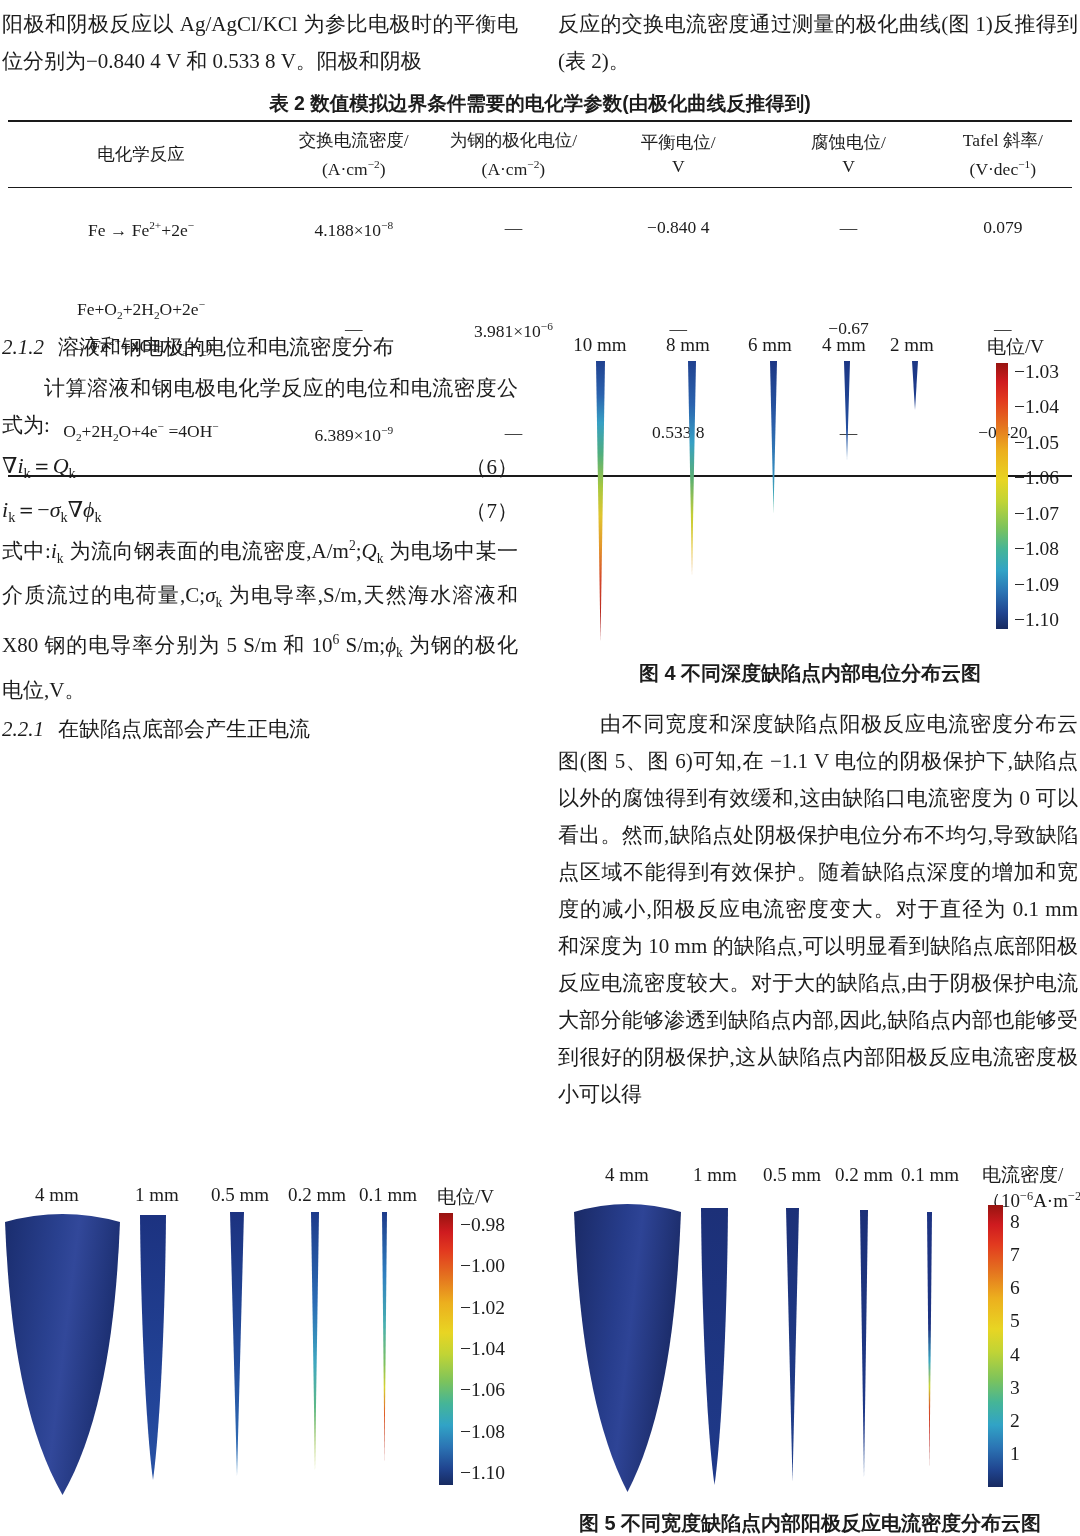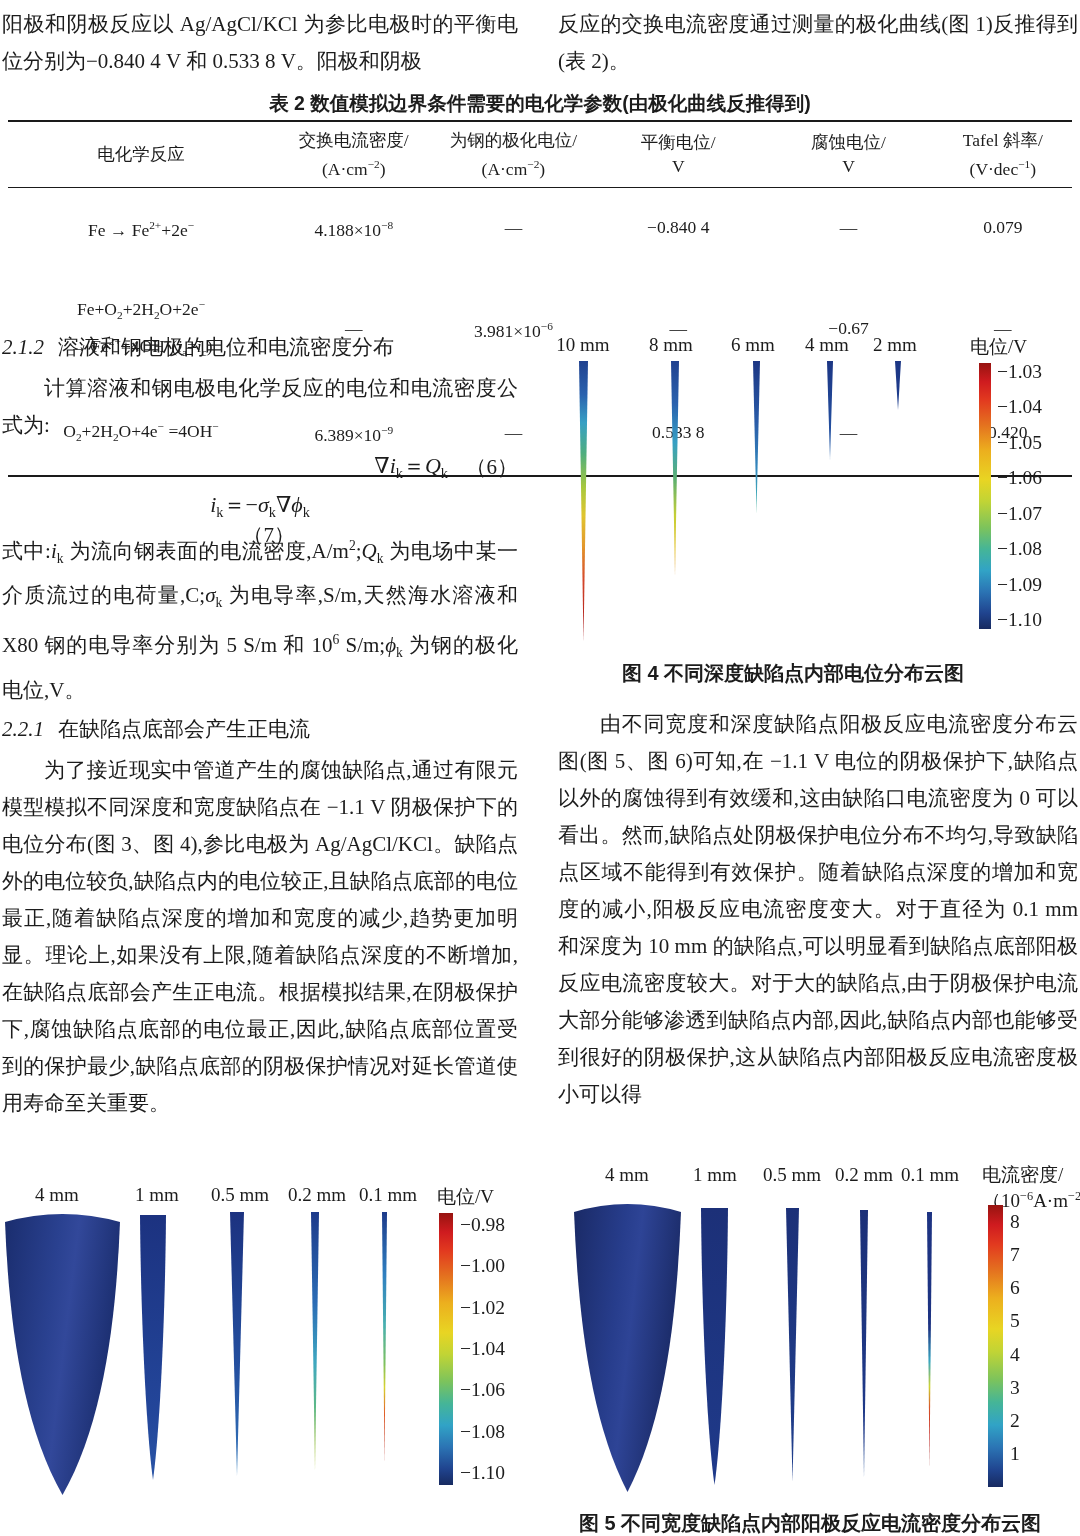--- a/index.html
+++ b/index.html
@@ -15,21 +15,21 @@
                border-top:2.5px solid #1a1a1a;border-bottom:2.5px solid #1a1a1a;}
   table.params th{font-weight:normal;text-align:center;vertical-align:middle;
                   border-bottom:1.5px solid #1a1a1a;padding:6px 2px;line-height:24px;}
   table.params td{text-align:center;vertical-align:middle;padding:24px 2px;line-height:26px;}
   
   .h-bold{font-family:"Liberation Sans","DejaVu Sans",sans-serif;font-weight:bold;font-size:21px;}
   .h-kai{font-size:21px;}
   .h-kai .sec-num{font-style:italic;margin-right:14px;}
   
   .equation{display:flex;align-items:center;font-size:22px;height:42px;}
-  .eq-body{flex:1;text-align:right;}
+  .eq-body{flex:1;text-align:left;}
   .eq-num{width:70px;text-align:right;font-size:21px;}
   
   .mm-label{font-size:19px;white-space:nowrap;text-align:center;}
   .cb-title{font-size:19px;white-space:nowrap;}
   .colorbar{background:linear-gradient(to bottom,
      #971410 0%, #cf1b1f 7%, #e23a1f 14%, #e4701f 23%, #ecaf1e 33%, #e8d523 44%,
      #c1d435 52%, #7cc35c 62%, #45b597 70%, #31a3c6 78%, #2b74b4 86%, #20448f 94%, #172a60 100%);}
   .tick-col{display:flex;flex-direction:column;justify-content:space-between;}
   .tick{font-size:19.5px;line-height:24px;white-space:nowrap;}
   .caption{font-family:"Liberation Sans","DejaVu Sans",sans-serif;font-weight:bold;
@@ -101,31 +101,30 @@
   </div>
 
   <div class="abs h-kai" style="left:2px;top:333px;width:516px;">
     <span class="sec-num">2.1.2</span><span>溶液和钢电极的电位和电流密度分布</span>
   </div>
   <div class="abs para indent" style="left:2px;top:370px;width:516px;">计算溶液和钢电极电化学反应的电位和电流密度公式为:</div>
   <div class="abs equation" style="left:2px;top:446px;width:516px;">
     <span class="eq-body">∇<i>i</i><sub>k</sub>＝<i>Q</i><sub>k</sub></span>
     <span class="eq-num">（6）</span>
   </div>
-  <div class="abs equation" style="left:2px;top:490px;width:516px;flex-direction:column;">
+  <div class="abs equation" style="left:2px;top:490px;width:516px;">
     <span class="eq-body"><i>i</i><sub>k</sub>＝−<i>σ</i><sub>k</sub>∇<i>ϕ</i><sub>k</sub></span>
     <span class="eq-num">（7）</span>
   </div>
   <div class="abs para" style="left:2px;top:527px;width:516px;">式中:<i>i</i><sub>k</sub> 为流向钢表面的电流密度,A/m<sup>2</sup>;<i>Q</i><sub>k</sub> 为电场中某一介质流过的电荷量,C;<i>σ</i><sub>k</sub> 为电导率,S/m,天然海水溶液和 X80 钢的电导率分别为 5 S/m 和 10<sup>6</sup> S/m;<i>ϕ</i><sub>k</sub> 为钢的极化电位,V。</div>
   <div class="abs h-kai" style="left:2px;top:715px;width:516px;">
     <span class="sec-num">2.2.1</span><span>在缺陷点底部会产生正电流</span>
   </div>
-  <div class="abs para indent" style="left:2px;top:752px;width:516px;">为了接近现实中管道产生的腐蚀缺陷点,通过有限元模型模拟不同深度和宽度缺陷点在 −1.1 V 阴极保护下的电位分布(图 3、图 4),参比电极为 Ag/AgCl/KCl。缺陷点外的电位较负,缺陷点内的电位较正,且缺陷点底部的电位最正,随着缺陷点深度的增加和宽度的减少,趋势更加明显。理论上,如果没有上限,随着缺陷点深度的不断增加,在缺陷点底部会产生正电流。根据模拟结果,在阴极保护下,腐蚀缺陷点底部的电位最正,因此,缺陷点底部位置受到的保护最少,缺陷点底部的阴极保护情况对延长管道使用寿命至关重要。</div>
-
-  <div class="abs" style="left:523px;top:326px;width:540px;height:375px;">
+
+  <div class="abs" style="left:540px;top:326px;width:540px;height:375px;">
     <span class="abs mm-label" style="left:25px;top:8px;width:70px;">10 mm</span>
     <span class="abs mm-label" style="left:113px;top:8px;width:70px;">8 mm</span>
     <span class="abs mm-label" style="left:195px;top:8px;width:70px;">6 mm</span>
     <span class="abs mm-label" style="left:269px;top:8px;width:70px;">4 mm</span>
     <span class="abs mm-label" style="left:337px;top:8px;width:70px;">2 mm</span>
     <span class="abs cb-title" style="left:447px;top:8px;">电位/V</span>
 
     <svg class="abs" style="left:56px;top:35px;" width="9" height="281">
       <defs>
           <linearGradient id="g4a" x1="0" y1="0" x2="0" y2="1">

